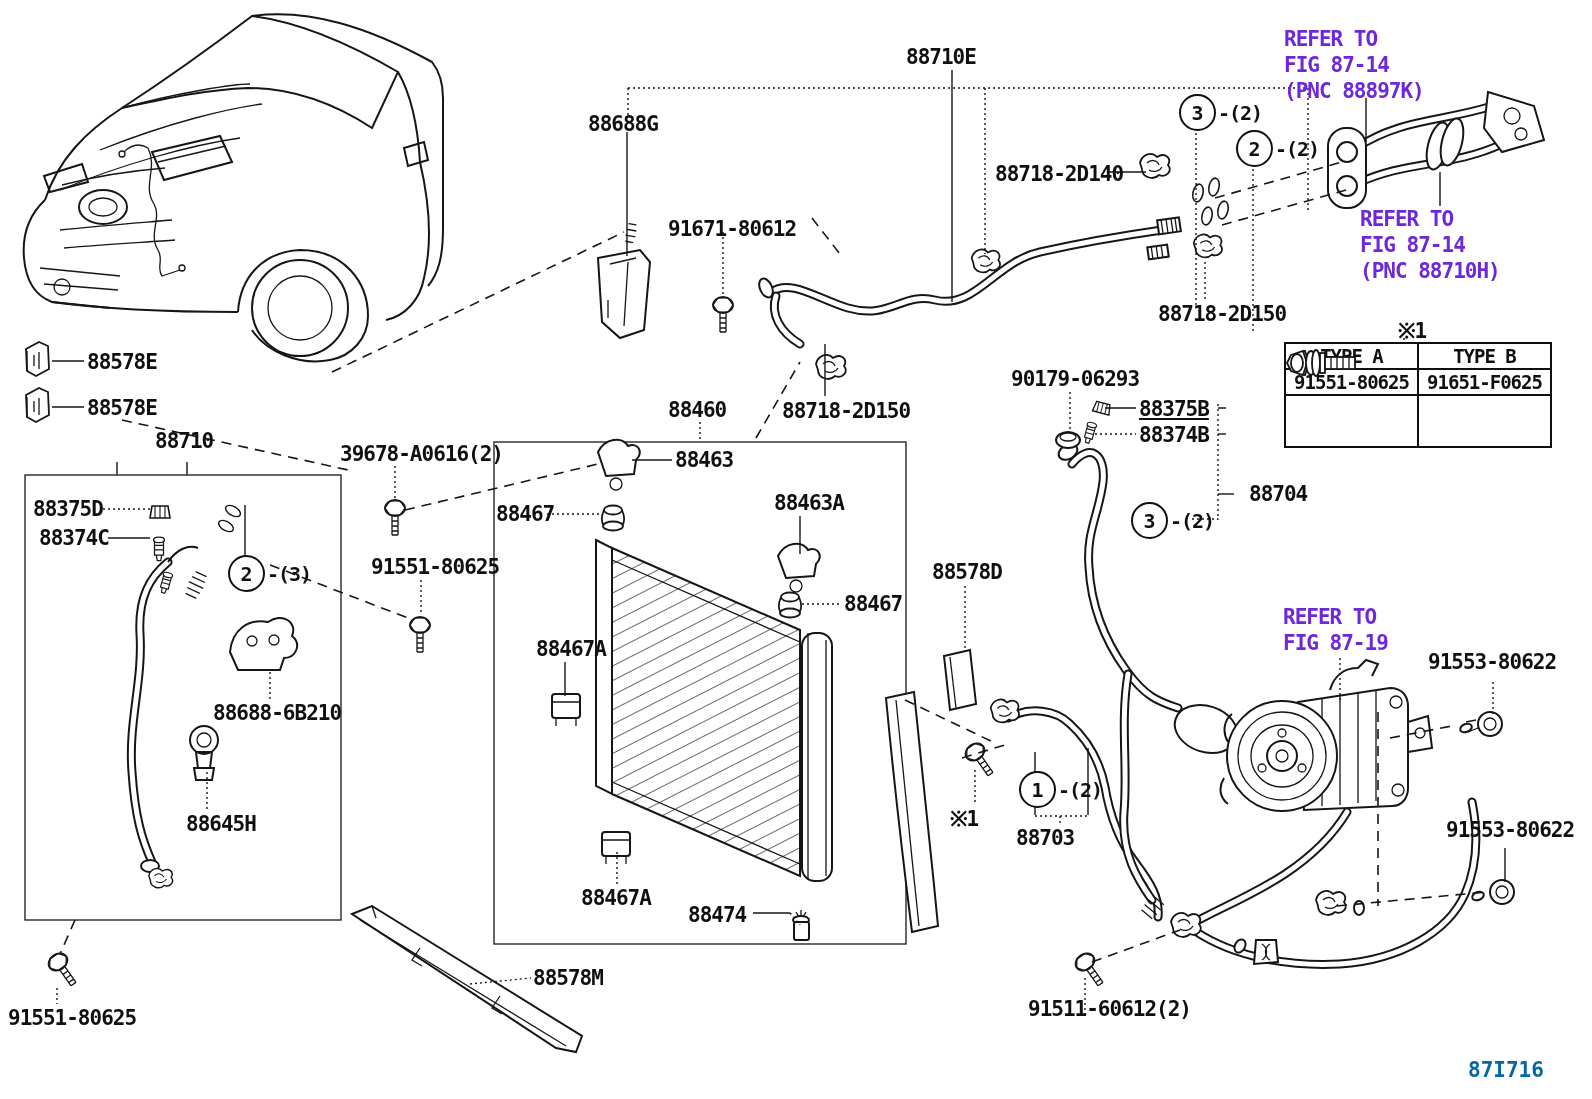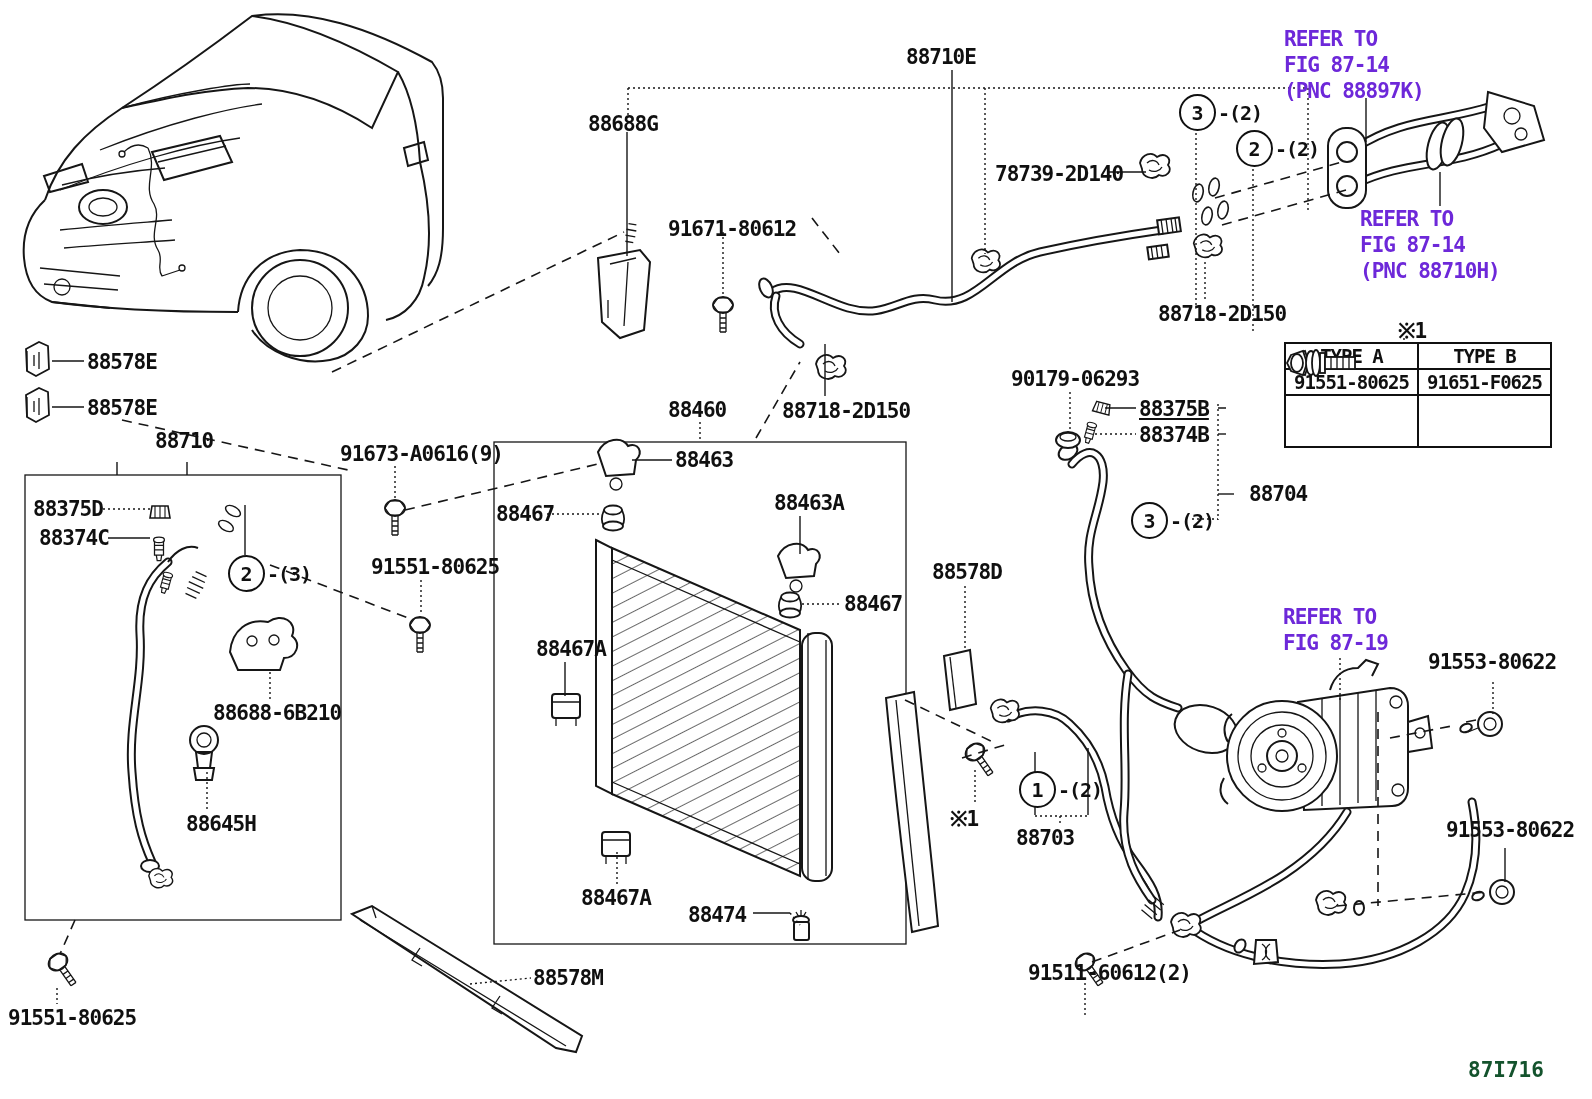--- a/index.html
+++ b/index.html
@@ -17,21 +17,21 @@
   .plabel{position:absolute;font-weight:bold;font-size:21px;letter-spacing:-1px;color:#101010;white-space:pre;}
   .ref{position:absolute;font-weight:bold;font-size:21px;letter-spacing:-1px;color:#6d28d9;line-height:26px;white-space:pre;}
   .callout{position:absolute;display:flex;align-items:center;font-weight:bold;font-size:20px;color:#101010;}
   .cnum{width:33px;height:33px;border:2px solid #101010;border-radius:50%;background:#fff;
         display:flex;align-items:center;justify-content:center;flex:0 0 auto;}
   .csuf{margin-left:2px;letter-spacing:-1px;}
   #fastener-table{position:absolute;left:1284px;top:342px;border-collapse:collapse;background:#fff;}
   #fastener-table td{border:2px solid #101010;width:127px;text-align:center;
         font-weight:bold;font-size:19px;letter-spacing:-1px;color:#101010;padding:1px 2px;}
   #fastener-table .iconcell{height:48px;}
-  #footer-code{position:absolute;left:1468px;top:1058px;font-weight:bold;font-size:21px;color:#14532d;letter-spacing:0px;}
+  #footer-code{position:absolute;left:1468px;top:1058px;font-weight:bold;font-size:21px;color:#0369a1;letter-spacing:0px;}
 </style>
 </head>
 <body>
 
 <div id="stage">
 
 <svg width="1592" height="1099" viewBox="0 0 1592 1099">
   <defs>
     <pattern id="fins" width="13" height="13" patternUnits="userSpaceOnUse" patternTransform="rotate(63)">
       <line x1="0" y1="0" x2="0" y2="13" stroke="#161616" stroke-width="1.3"></line>
@@ -360,51 +360,51 @@
     <path class="d2" d="M1092,962 L1180,930"></path>
     <path class="d2" d="M1378,712 L1378,906"></path>
     <path class="d2" d="M75,920 L60,954"></path>
   </g>
 </svg>
 
 <div id="labels-layer">
       <div class="plabel" style="left: 906px; top: 45px;">88710E</div>
       <div class="plabel" style="left: 588px; top: 112px;">88688G</div>
       <div class="plabel" style="left: 668px; top: 210px; margin-top: 7px;">91671-80612</div>
-      <div class="plabel" style="left: 995px; top: 162px;">78739-2D140</div>
+      <div class="plabel" style="left: 995px; top: 162px;">88718-2D140</div>
       <div class="plabel" style="left: 1158px; top: 302px;">88718-2D150</div>
       <div class="plabel" style="left: 782px; top: 399px;">88718-2D150</div>
       <div class="plabel" style="left: 1011px; top: 367px;">90179-06293</div>
       <div class="plabel" style="left: 1139px; top: 397px; text-decoration: underline;">88375B</div>
       <div class="plabel" style="left: 1139px; top: 423px;">88374B</div>
       <div class="plabel" style="left: 1237px; top: 482px; margin-left: 12px;">88704</div>
       <div class="plabel" style="left: 87px; top: 350px;">88578E</div>
       <div class="plabel" style="left: 87px; top: 396px;">88578E</div>
       <div class="plabel" style="left: 155px; top: 429px;">88710</div>
       <div class="plabel" style="left: 33px; top: 497px;">88375D</div>
       <div class="plabel" style="left: 39px; top: 526px;">88374C</div>
-      <div class="plabel" style="left: 340px; top: 442px;">91673-A0616(9)</div>
+      <div class="plabel" style="left: 340px; top: 442px;">39678-A0616(2)</div>
       <div class="plabel" style="left: 668px; top: 398px;">88460</div>
       <div class="plabel" style="left: 675px; top: 448px;">88463</div>
       <div class="plabel" style="left: 496px; top: 502px;">88467</div>
       <div class="plabel" style="left: 774px; top: 491px;">88463A</div>
       <div class="plabel" style="left: 844px; top: 592px;">88467</div>
       <div class="plabel" style="left: 371px; top: 555px;">91551-80625</div>
       <div class="plabel" style="left: 536px; top: 637px;">88467A</div>
       <div class="plabel" style="left: 213px; top: 701px;">88688-6B210</div>
       <div class="plabel" style="left: 186px; top: 812px;">88645H</div>
       <div class="plabel" style="left: 581px; top: 886px;">88467A</div>
       <div class="plabel" style="left: 688px; top: 903px;">88474</div>
       <div class="plabel" style="left: 533px; top: 966px;">88578M</div>
       <div class="plabel" style="left: 8px; top: 1006px;">91551-80625</div>
       <div class="plabel" style="left: 932px; top: 560px;">88578D</div>
       <div class="plabel" style="left: 1016px; top: 826px;">88703</div>
       <div class="plabel" style="left: 1428px; top: 650px;">91553-80622</div>
       <div class="plabel" style="left: 1446px; top: 818px;">91553-80622</div>
-      <div class="plabel" style="left: 1028px; top: 961px;">91511-60612(2)</div>
+      <div class="plabel" style="left: 1028px; top: 997px;">91511-60612(2)</div>
       <div class="plabel" style="left: 1398px; top: 316px;">※1</div>
       <div class="plabel" style="left: 950px; top: 804px;">※1</div>
       <div class="callout" style="left: 1179px; top: 94px;">
         <span class="cnum">3</span>
         <span class="csuf">-(2)</span>
       </div>
       <div class="callout" style="left: 1236px; top: 130px;">
         <span class="cnum">2</span>
         <span class="csuf">-(2)</span>
       </div>

